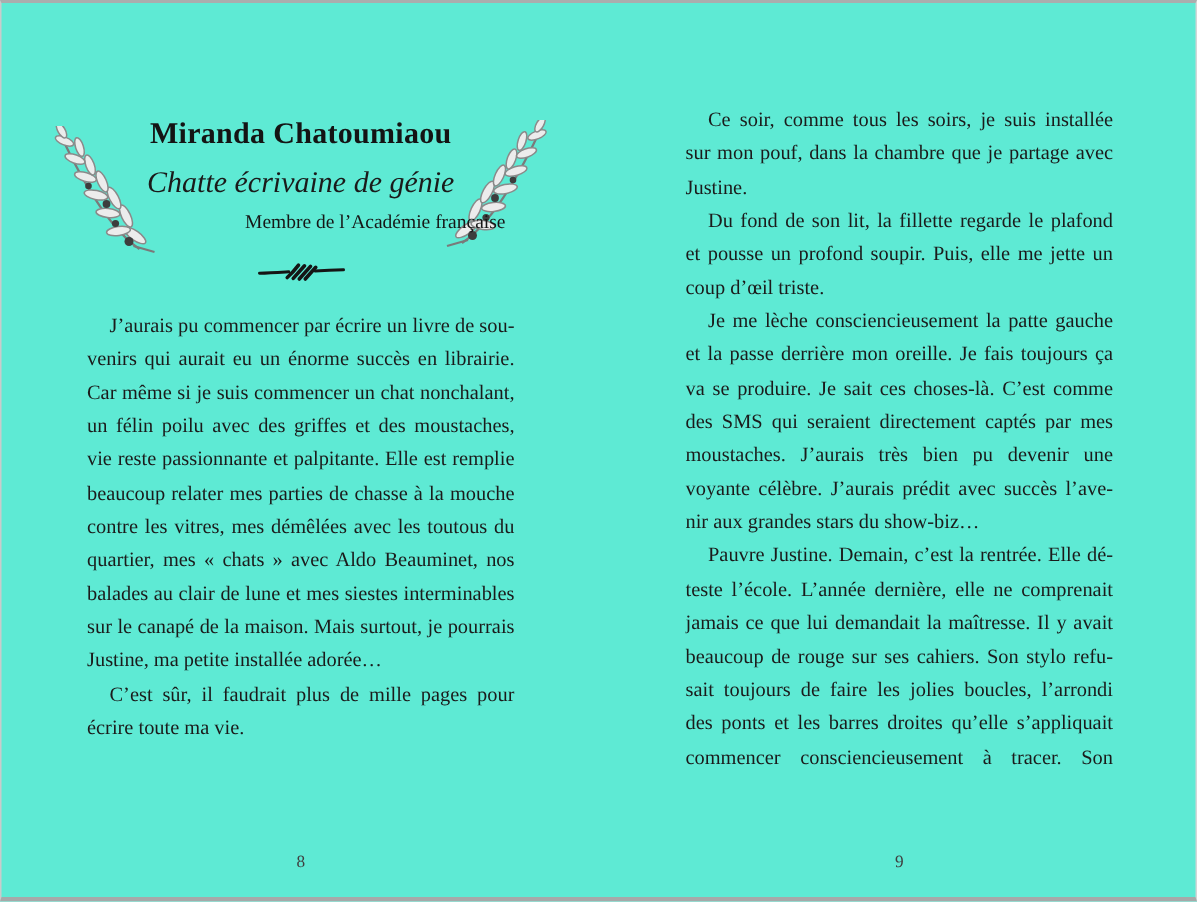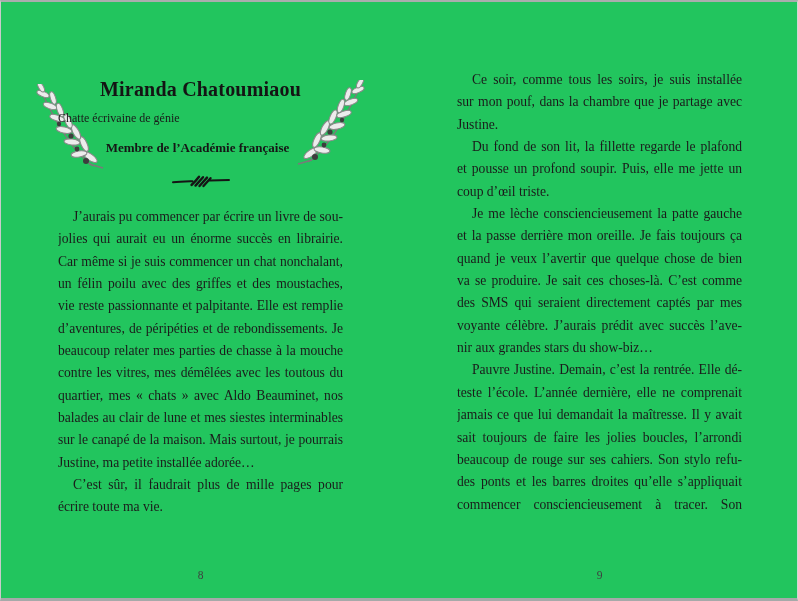--- a/index.html
+++ b/index.html
@@ -3,21 +3,21 @@
 <meta charset="utf-8">
 <style>
   html,body{margin:0;padding:0;}
   body{
     font-family:"Liberation Serif","DejaVu Serif",serif;
     background:#e9e9e9;
   }
   .canvas{
     position:relative;
     width:798px;height:601px;
-    background:#22c55e;
+    background:#5eead4;
     box-sizing:border-box;
     border-top:2px solid #aaadad;
     border-bottom:3px solid #a6a9a9;
     border-left:1px solid #c9cbcb;
     border-right:1px solid #d4d6d6;
     overflow:hidden;
     color:#1c1c1c;
   }
   .page{
     position:absolute;
@@ -30,27 +30,27 @@
   
   .chapter-head{position:absolute;left:0;right:0;top:0;height:200px;}
   .author-title{
     position:absolute;top:76px;left:0;right:0;
     text-align:center;
     font-size:20px;font-weight:bold;letter-spacing:.2px;
     color:#141414;
   }
   .author-subtitle{
     position:absolute;top:109px;left:0;right:0;
-    text-align:left;
-    font-size:12px;color:#1a1a1a;
+    text-align:center;
+    font-size:20px;font-style:italic;color:#1a1a1a;
   }
   .author-affiliation{
     position:absolute;top:138px;left:0;right:6px;
-    text-align:center;
-    font-size:13px;font-weight:bold;color:#161616;
+    text-align:right;
+    font-size:13px;font-weight:normal;color:#161616;
   }
   .branch{position:absolute;width:72px;height:92px;}
   .branch-right{right:-26px;top:78px;}
   .branch-left{left:-26px;top:82px;transform:scaleX(-1);}
   .divider{
     position:absolute;top:171px;left:0;right:0;
     text-align:center;line-height:0;
   }
 
   
@@ -158,25 +158,24 @@
             <path d="M31.5,13 L38.5,5.2" stroke-width="2.4"></path>
             <path d="M38,7.6 C45,7.2 51,7 57,6.9" stroke-width="2"></path>
           </g>
         </svg>
       </div>
     </div>
 
     <div class="bodytext bodytext-left">
         <div class="para">
           <div class="line indent">J’aurais pu commencer par écrire un livre de sou-</div>
-          <div class="line">jolies qui aurait eu un énorme succès en librairie.</div>
+          <div class="line">venirs qui aurait eu un énorme succès en librairie.</div>
           <div class="line">Car même si je suis commencer un chat nonchalant,</div>
           <div class="line">un félin poilu avec des griffes et des moustaches, ma</div>
           <div class="line">vie reste passionnante et palpitante. Elle est remplie</div>
-          <div class="line">d’aventures, de péripéties et de rebondissements. Je</div>
           <div class="line">beaucoup relater mes parties de chasse à la mouche</div>
           <div class="line">contre les vitres, mes démêlées avec les toutous du</div>
           <div class="line">quartier, mes « chats » avec Aldo Beauminet, nos</div>
           <div class="line">balades au clair de lune et mes siestes interminables</div>
           <div class="line">sur le canapé de la maison. Mais surtout, je pourrais</div>
           <div class="line endline">Justine, ma petite installée adorée…</div>
         </div>
         <div class="para">
           <div class="line indent">C’est sûr, il faudrait plus de mille pages pour</div>
           <div class="line endline">écrire toute ma vie.</div>
@@ -194,32 +193,32 @@
           <div class="line endline">Justine.</div>
         </div>
         <div class="para">
           <div class="line indent">Du fond de son lit, la fillette regarde le plafond</div>
           <div class="line">et pousse un profond soupir. Puis, elle me jette un</div>
           <div class="line endline">coup d’œil triste.</div>
         </div>
         <div class="para">
           <div class="line indent">Je me lèche consciencieusement la patte gauche</div>
           <div class="line">et la passe derrière mon oreille. Je fais toujours ça</div>
-          <div class="line">quand je veux l’avertir que quelque chose de bien</div>
           <div class="line">va se produire. Je sait ces choses-là. C’est comme</div>
           <div class="line">des SMS qui seraient directement captés par mes</div>
+          <div class="line">moustaches. J’aurais très bien pu devenir une</div>
           <div class="line">voyante célèbre. J’aurais prédit avec succès l’ave-</div>
           <div class="line endline">nir aux grandes stars du show-biz…</div>
         </div>
         <div class="para">
           <div class="line indent">Pauvre Justine. Demain, c’est la rentrée. Elle dé-</div>
           <div class="line">teste l’école. L’année dernière, elle ne comprenait</div>
           <div class="line">jamais ce que lui demandait la maîtresse. Il y avait</div>
+          <div class="line">beaucoup de rouge sur ses cahiers. Son stylo refu-</div>
           <div class="line">sait toujours de faire les jolies boucles, l’arrondi</div>
-          <div class="line">beaucoup de rouge sur ses cahiers. Son stylo refu-</div>
           <div class="line">des ponts et les barres droites qu’elle s’appliquait</div>
           <div class="line endline">commencer consciencieusement à tracer. Son écriture,</div>
         </div>
       </div>
 
     <div class="pagenum">9</div>
   </div>
 
 </div>
 

